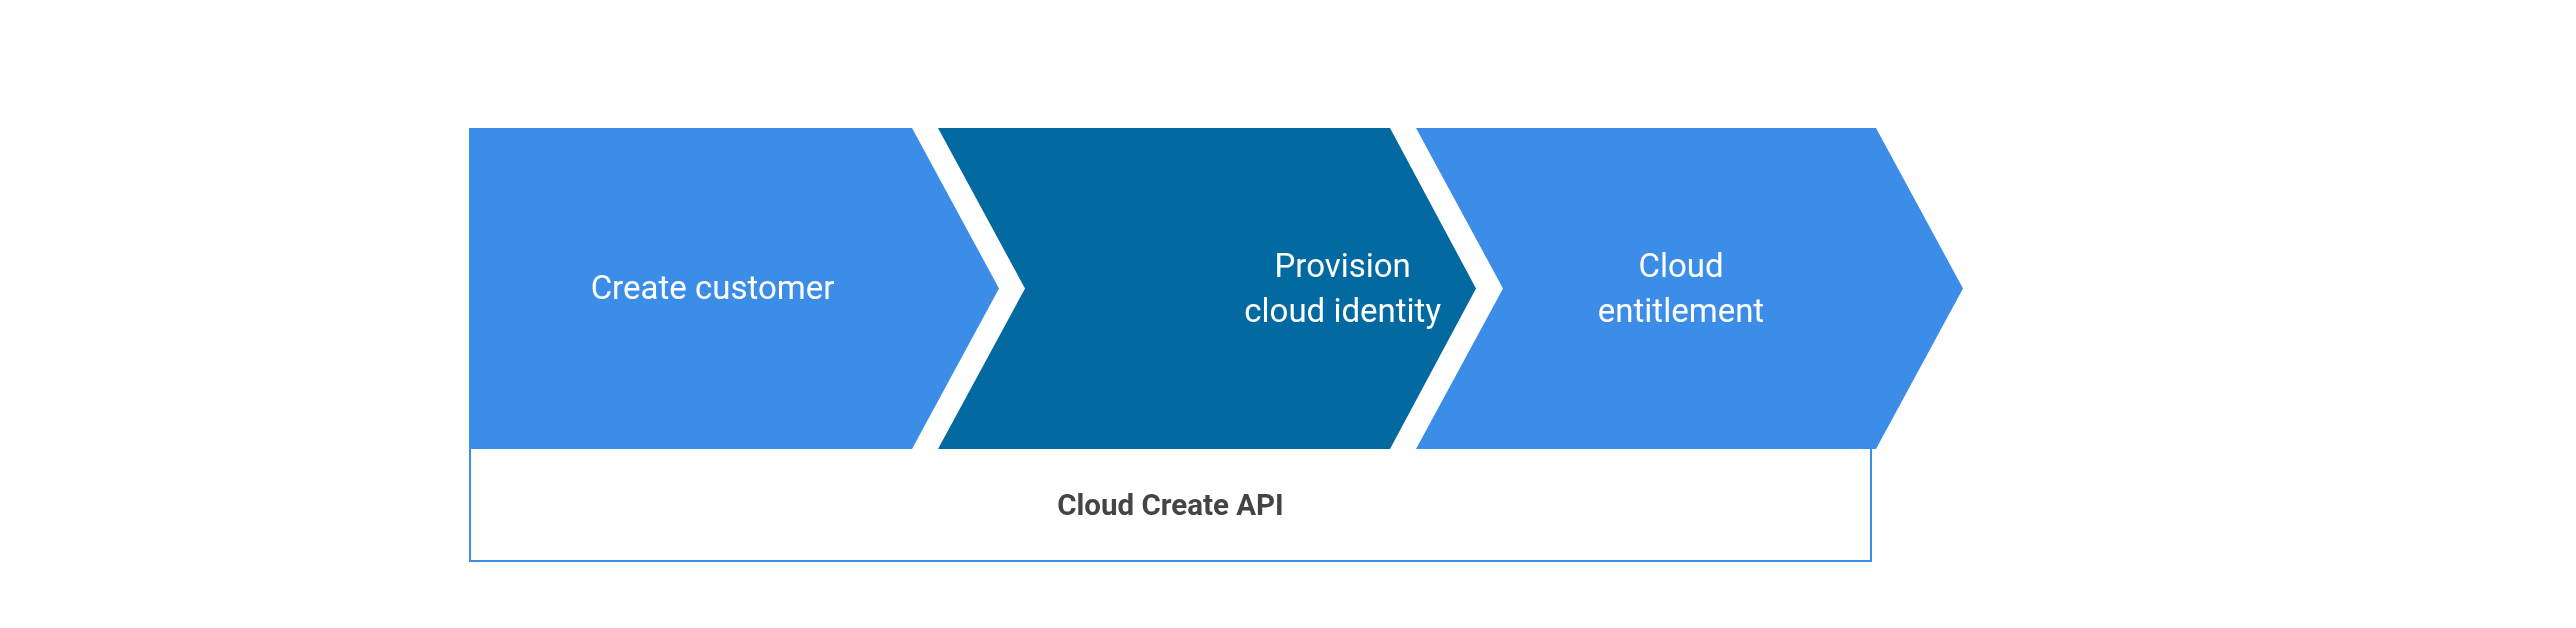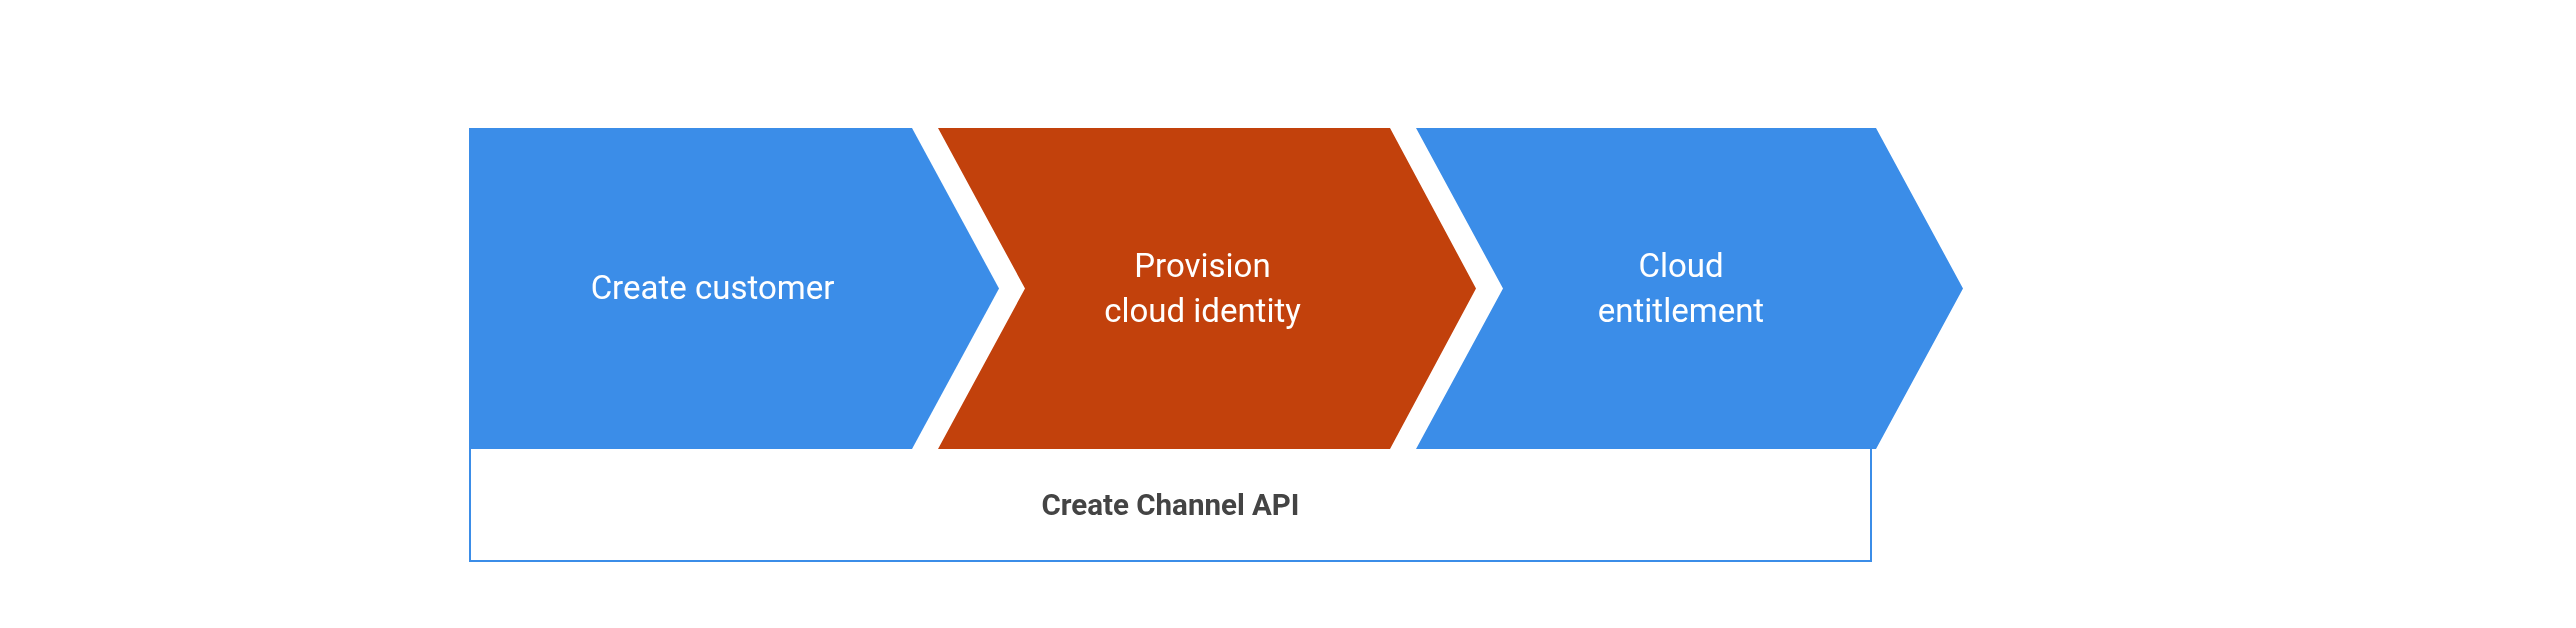--- a/index.html
+++ b/index.html
@@ -41,22 +41,23 @@
       width: 530px;
       background: #3b8de8;
       clip-path: polygon(0 0, 443px 0, 530px 50%, 443px 100%, 0 100%);
     }
     .chevron-1 .chevron-text {
       padding-right: 43px;
     }
     .chevron-2 {
       left: 469px;
       width: 538px;
-      background: #c2410c;
+      background: #0369a1;
       clip-path: polygon(0 0, 452px 0, 538px 50%, 452px 100%, 0 100%, 87px 50%);
+      justify-content: flex-end;
     }
     .chevron-2 .chevron-text {
       padding-left: 26px;
       padding-right: 35px;
     }
     .chevron-3 {
       left: 947px;
       width: 547px;
       background: #3b8de8;
       clip-path: polygon(0 0, 460px 0, 547px 50%, 460px 100%, 0 100%, 87px 50%);
@@ -94,16 +95,16 @@
     <div class="chevron chevron-2">
       <div class="chevron-text">Provision
 cloud identity</div>
     </div>
     <div class="chevron chevron-3">
       <div class="chevron-text">Cloud
 entitlement</div>
     </div>
   </div>
   <div class="api-box">
-    <span>Create Channel API</span>
+    <span>Cloud Create API</span>
   </div>
 </div>
 
 
 </body></html>

